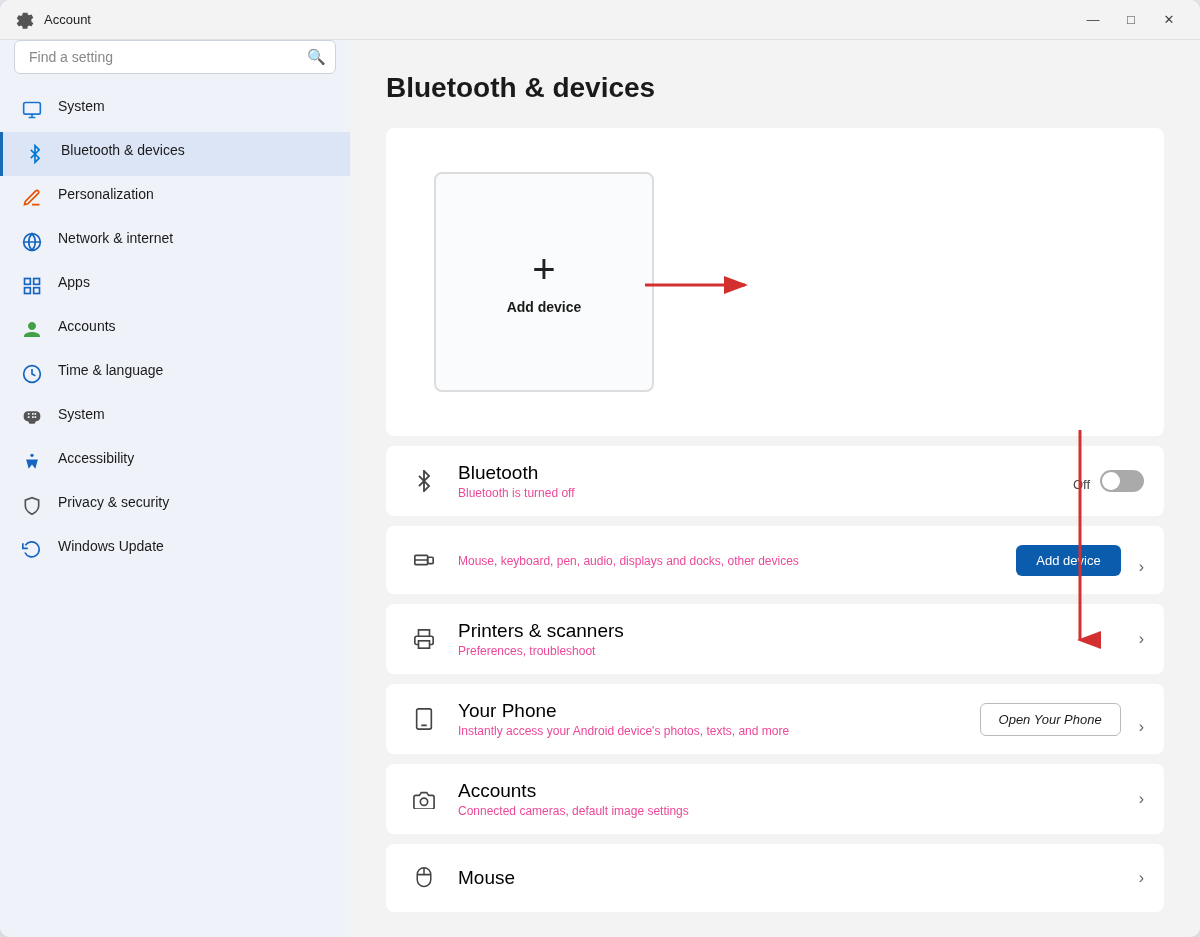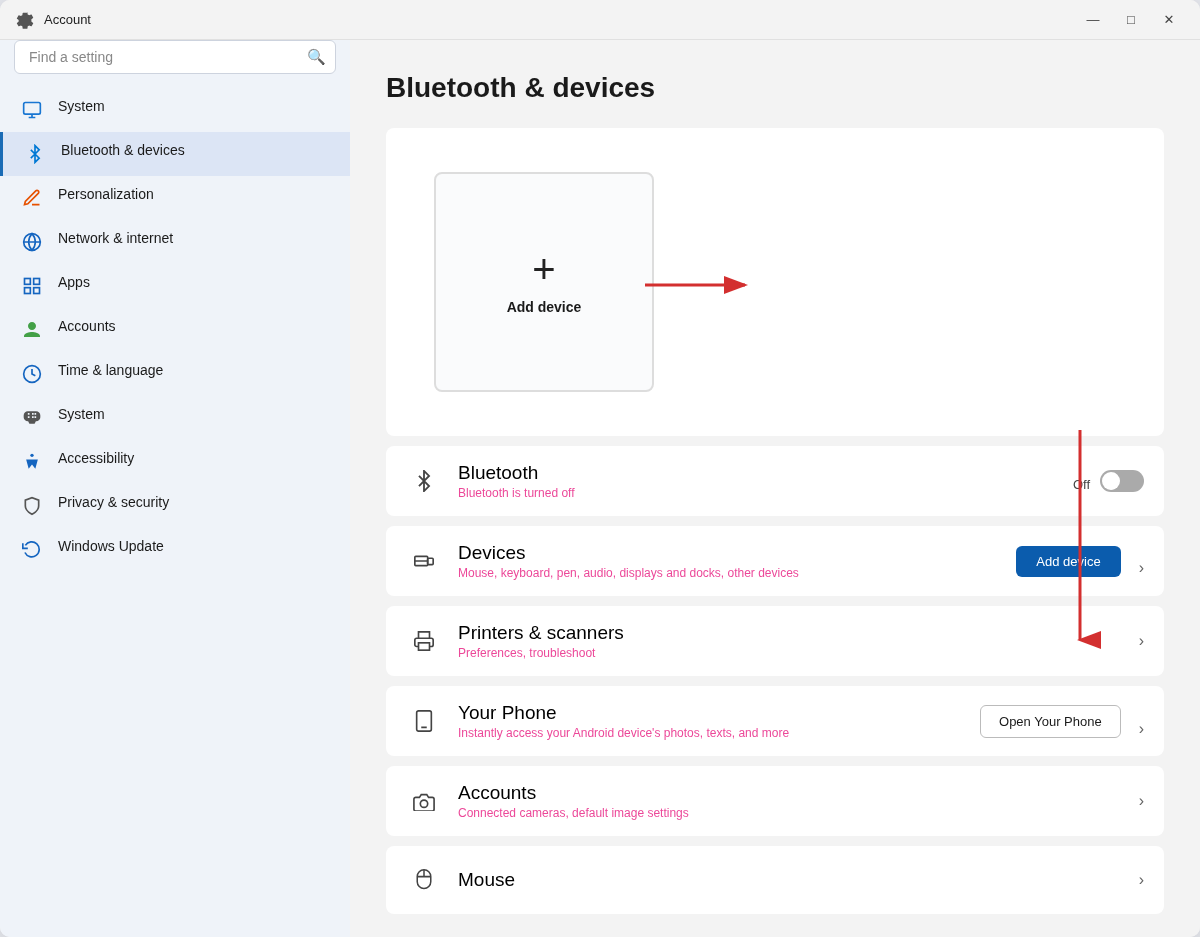--- a/index.html
+++ b/index.html
@@ -256,20 +256,21 @@
       cursor: pointer;
     }
     .btn-outline {
       background: #fff;
       color: #1a1a1a;
       border: 1.5px solid #bbb;
       border-radius: 6px;
       padding: 8px 18px;
       font-size: 13px;
       cursor: pointer;
+      font-style: italic;
     }
     .chevron {
       color: #666;
       font-size: 16px;
       margin-left: 8px;
     }
   </style>
 </head>
 <body>
 
@@ -452,21 +453,20 @@
       <div class="card">
         <div class="setting-row">
           <div class="setting-icon">
             <svg width="22" height="22" viewBox="0 0 24 24" fill="none" stroke="#444" stroke-width="1.8">
               <rect x="2" y="7" width="14" height="10" rx="1"></rect>
                 <rect x="16" y="9" width="6" height="7" rx="1"></rect>
                 <path d="M2 12h14"></path>
             </svg>
           </div>
           <div class="setting-text">
-            <div class="setting-name">Devices</div>
             <div class="setting-desc">Mouse, keyboard, pen, audio, displays and docks, other devices</div>
           </div>
           <div class="setting-action">
             <button class="btn-primary">Add device</button>
             <span class="chevron">›</span>
           </div>
         </div>
       </div>
 
       <div class="card">

